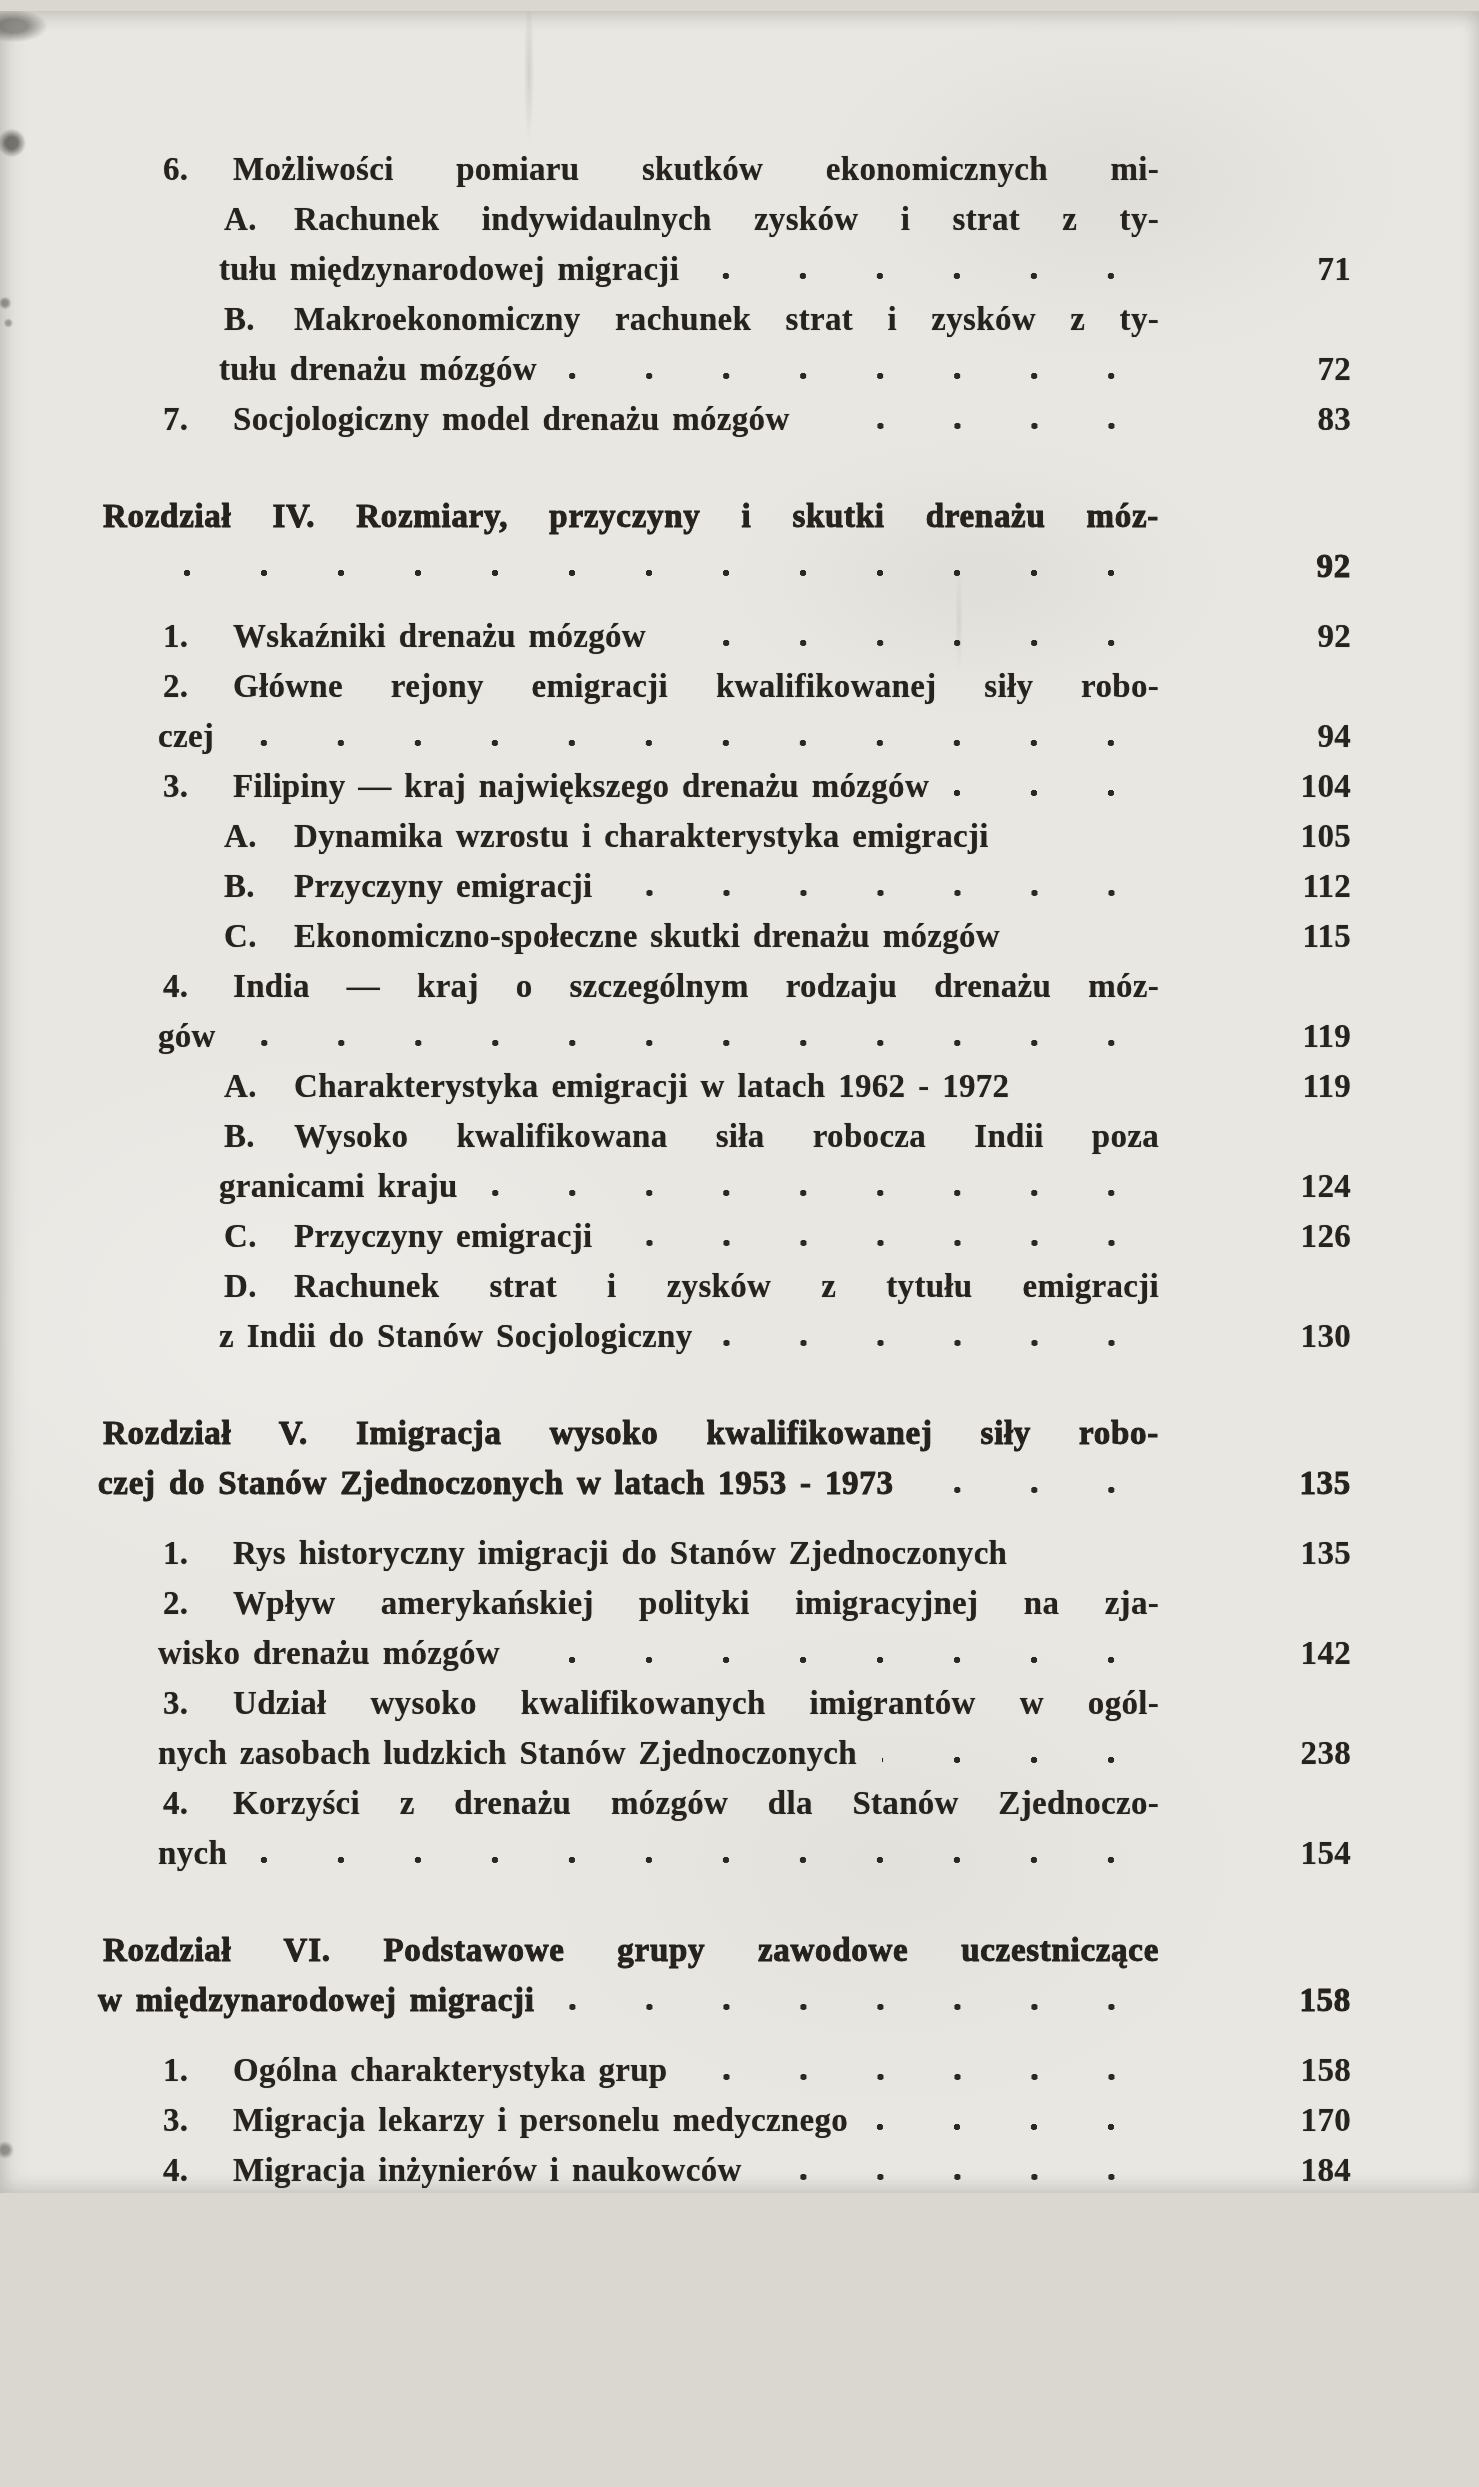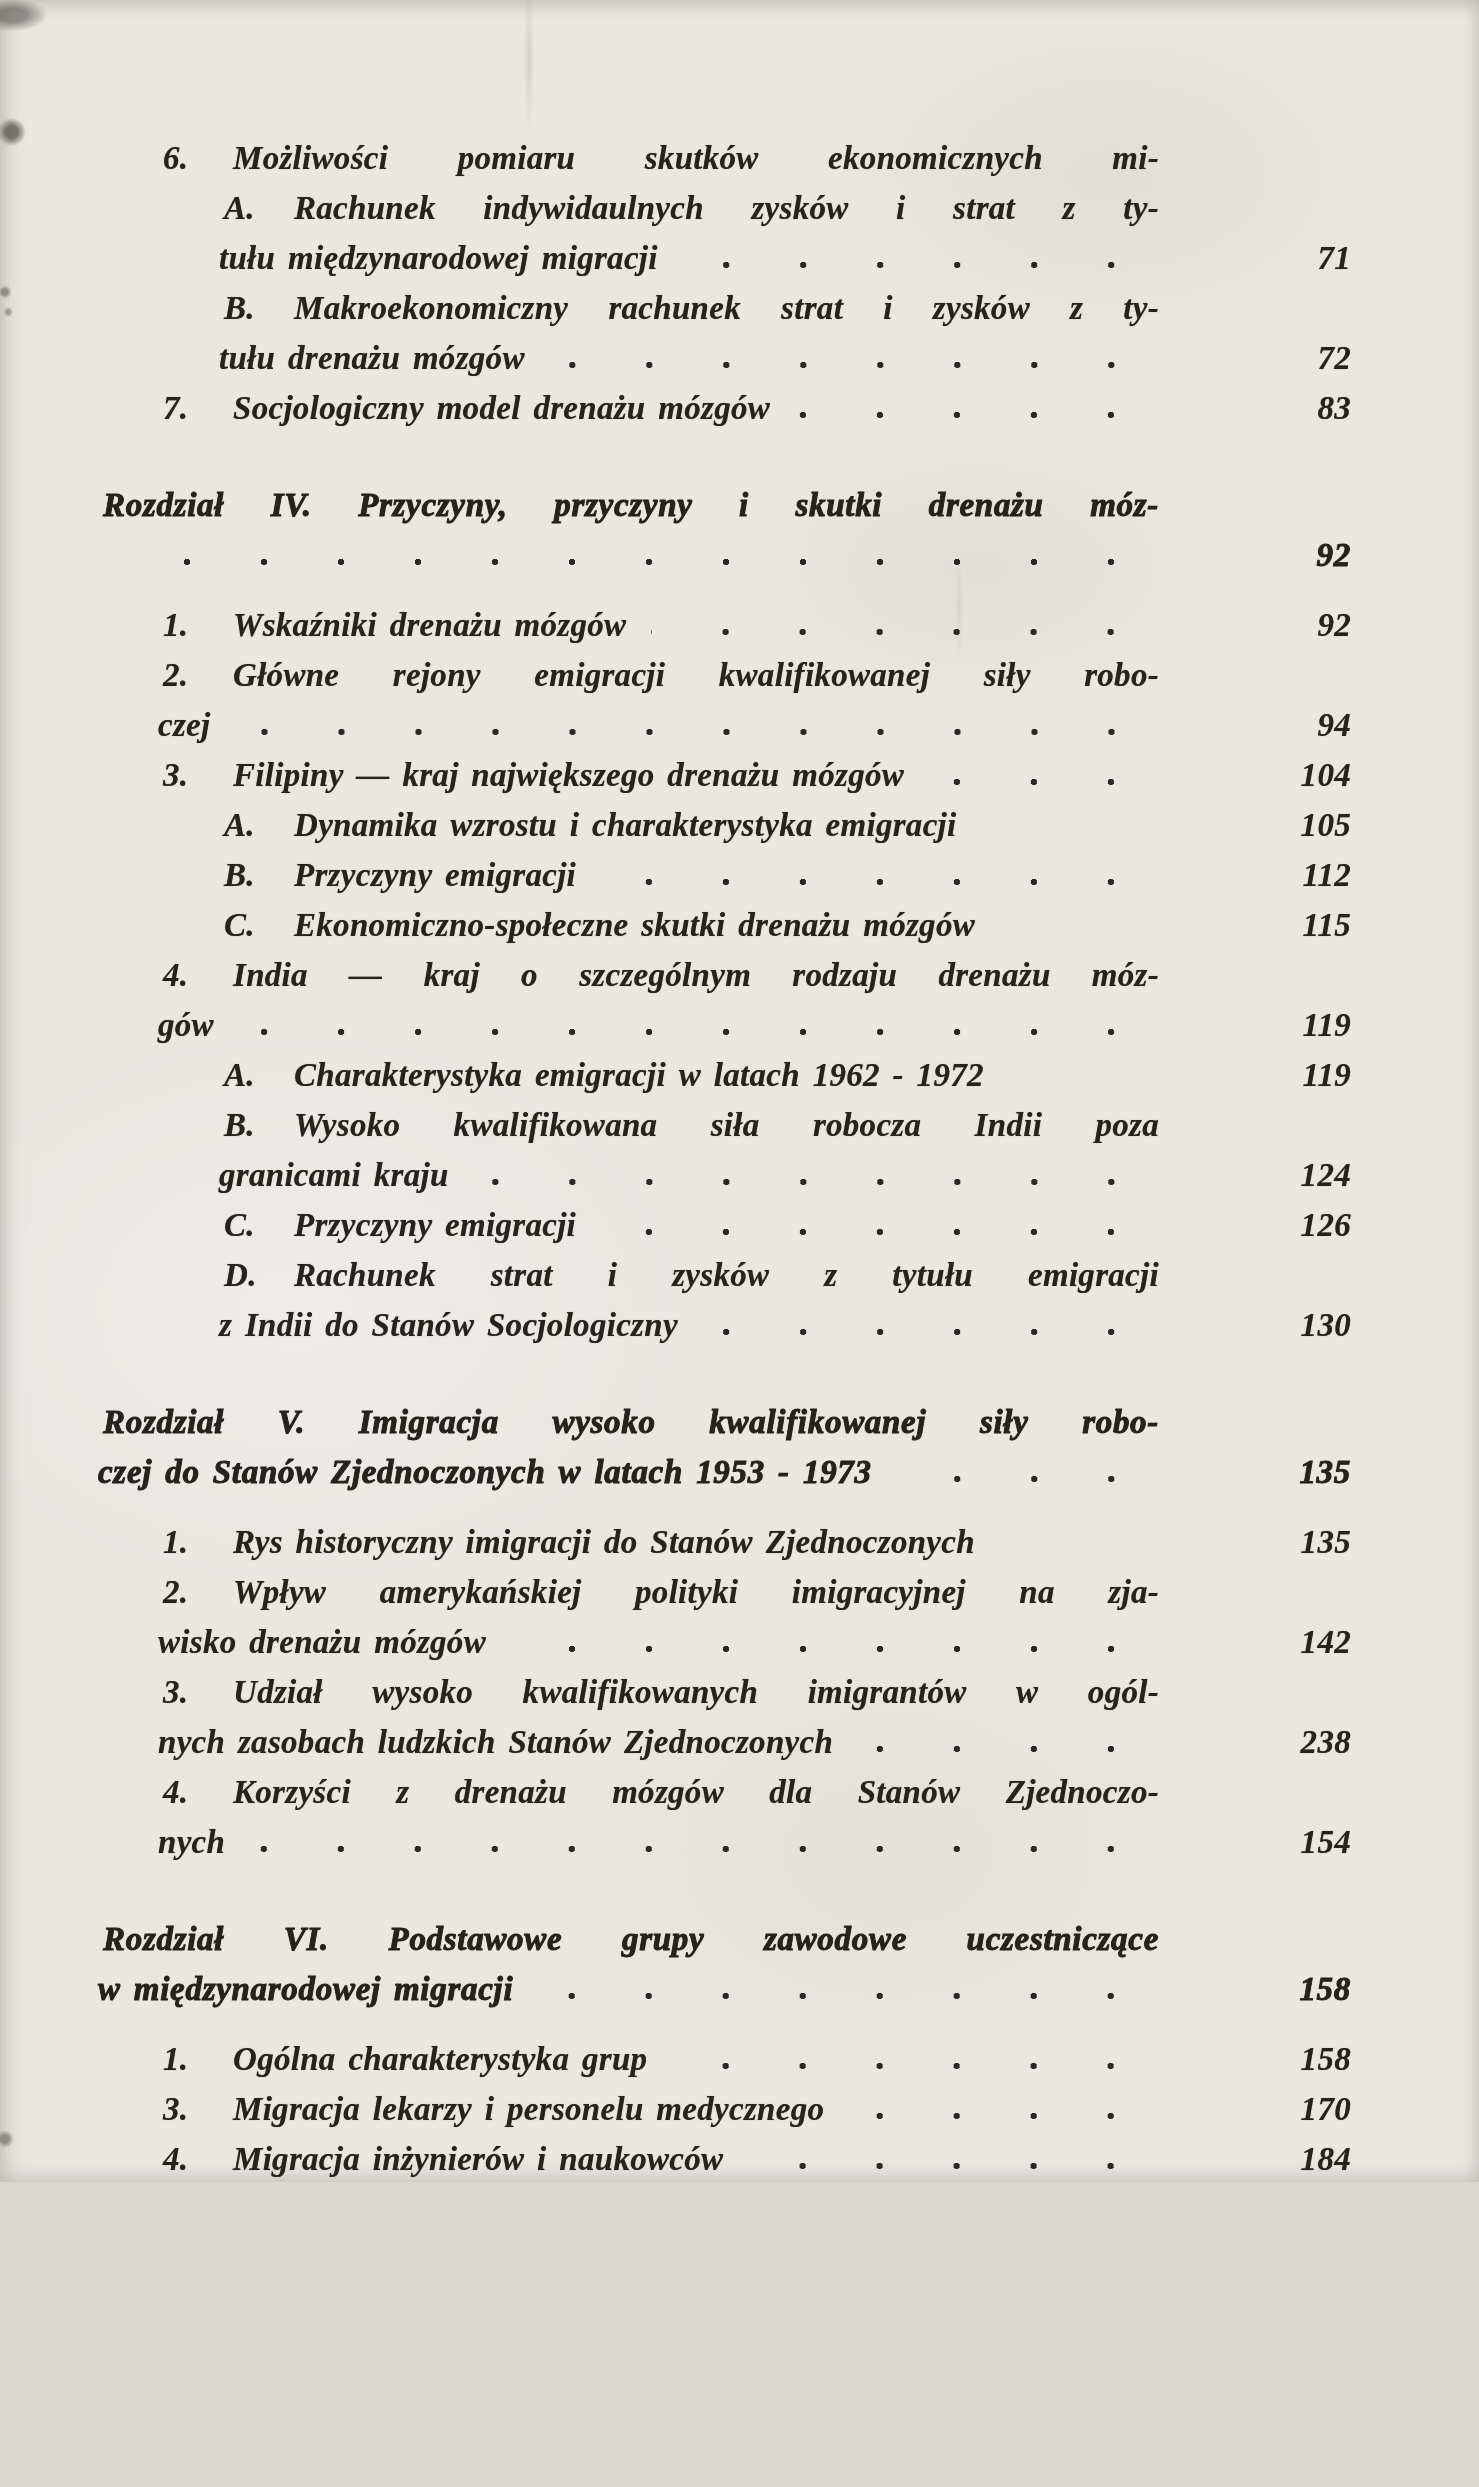--- a/index.html
+++ b/index.html
@@ -4,21 +4,21 @@
 <style>
   html, body {
     margin: 0;
     padding: 0;
     background: #dad7d1;
   }
   #page {
     position: relative;
     width: 1480px;
     height: 2182px;
-    margin: 0 auto;
+    margin: 11px auto;
     overflow: hidden;
     font-family: "Liberation Serif", "DejaVu Serif", serif;
     color: #26221e;
     background-color: #e9e7e2;
     background-image:
       radial-gradient(circle 20px at 11.7px 132px, rgba(45,42,38,.60) 30%, rgba(45,42,38,0) 72%),
       radial-gradient(circle 9.2px at 5px 292px, rgba(60,58,52,.45) 30%, rgba(60,58,52,0) 72%),
       radial-gradient(circle 6.7px at 8.3px 312px, rgba(60,58,52,.38) 30%, rgba(60,58,52,0) 72%),
       radial-gradient(circle 12.5px at 5px 2139px, rgba(50,48,42,.42) 30%, rgba(50,48,42,0) 72%),
       radial-gradient(ellipse 46px 22px at 13.3px 15px, rgba(40,38,34,.45) 30%, rgba(40,38,34,0) 75%),
@@ -26,21 +26,20 @@
       radial-gradient(ellipse 5.8px 75px at 959px 609px, rgba(90,86,80,.10), rgba(90,86,80,0) 70%),
       radial-gradient(ellipse 417px 250px at 75% 8%, rgba(120,114,104,.08), rgba(120,114,104,0) 70%),
       radial-gradient(ellipse 350px 200px at 66% 26%, rgba(110,104,96,.07), rgba(110,104,96,0) 70%),
       radial-gradient(ellipse 584px 417px at 20% 60%, rgba(255,255,255,.22), rgba(255,255,255,0) 70%),
       radial-gradient(ellipse 500px 350px at 60% 85%, rgba(118,112,102,.05), rgba(118,112,102,0) 70%);
     box-shadow:
       inset 0 8.3px 15px rgba(70,65,58,.10),
       inset 10px 0 20px rgba(70,65,58,.10),
       inset -6.7px 0 15px rgba(70,65,58,.07),
       inset 0 -8.3px 16.7px rgba(70,65,58,.08);
-    font-style: italic;
   }
   #toc {
     position: absolute;
     left: 103px;
     right: 129px;
     top: 133px;
   }
   .entry {
     font-size: 33px;
     line-height: 50px;
@@ -136,21 +135,21 @@
         </div>
       </div>
       <div class="entry item">
         <div class="row">
           <span class="txt"><span class="pfx">7.</span>Socjologiczny model drenażu mózgów</span>
           <span class="leader dotted"></span>
           <span class="pg">83</span>
         </div>
       </div>
       <div class="entry chapter">
-        <div class="l1">Rozdział IV. Przyczyny, przyczyny i skutki drenażu móz-</div>
+        <div class="l1">Rozdział IV. Rozmiary, przyczyny i skutki drenażu móz-</div>
         <div class="row cont">
           <span class="leader dotted"></span>
           <span class="pg">92</span>
         </div>
       </div>
       <div class="entry item">
         <div class="row">
           <span class="txt"><span class="pfx">1.</span>Wskaźniki drenażu mózgów</span>
           <span class="leader dotted"></span>
           <span class="pg">92</span>

